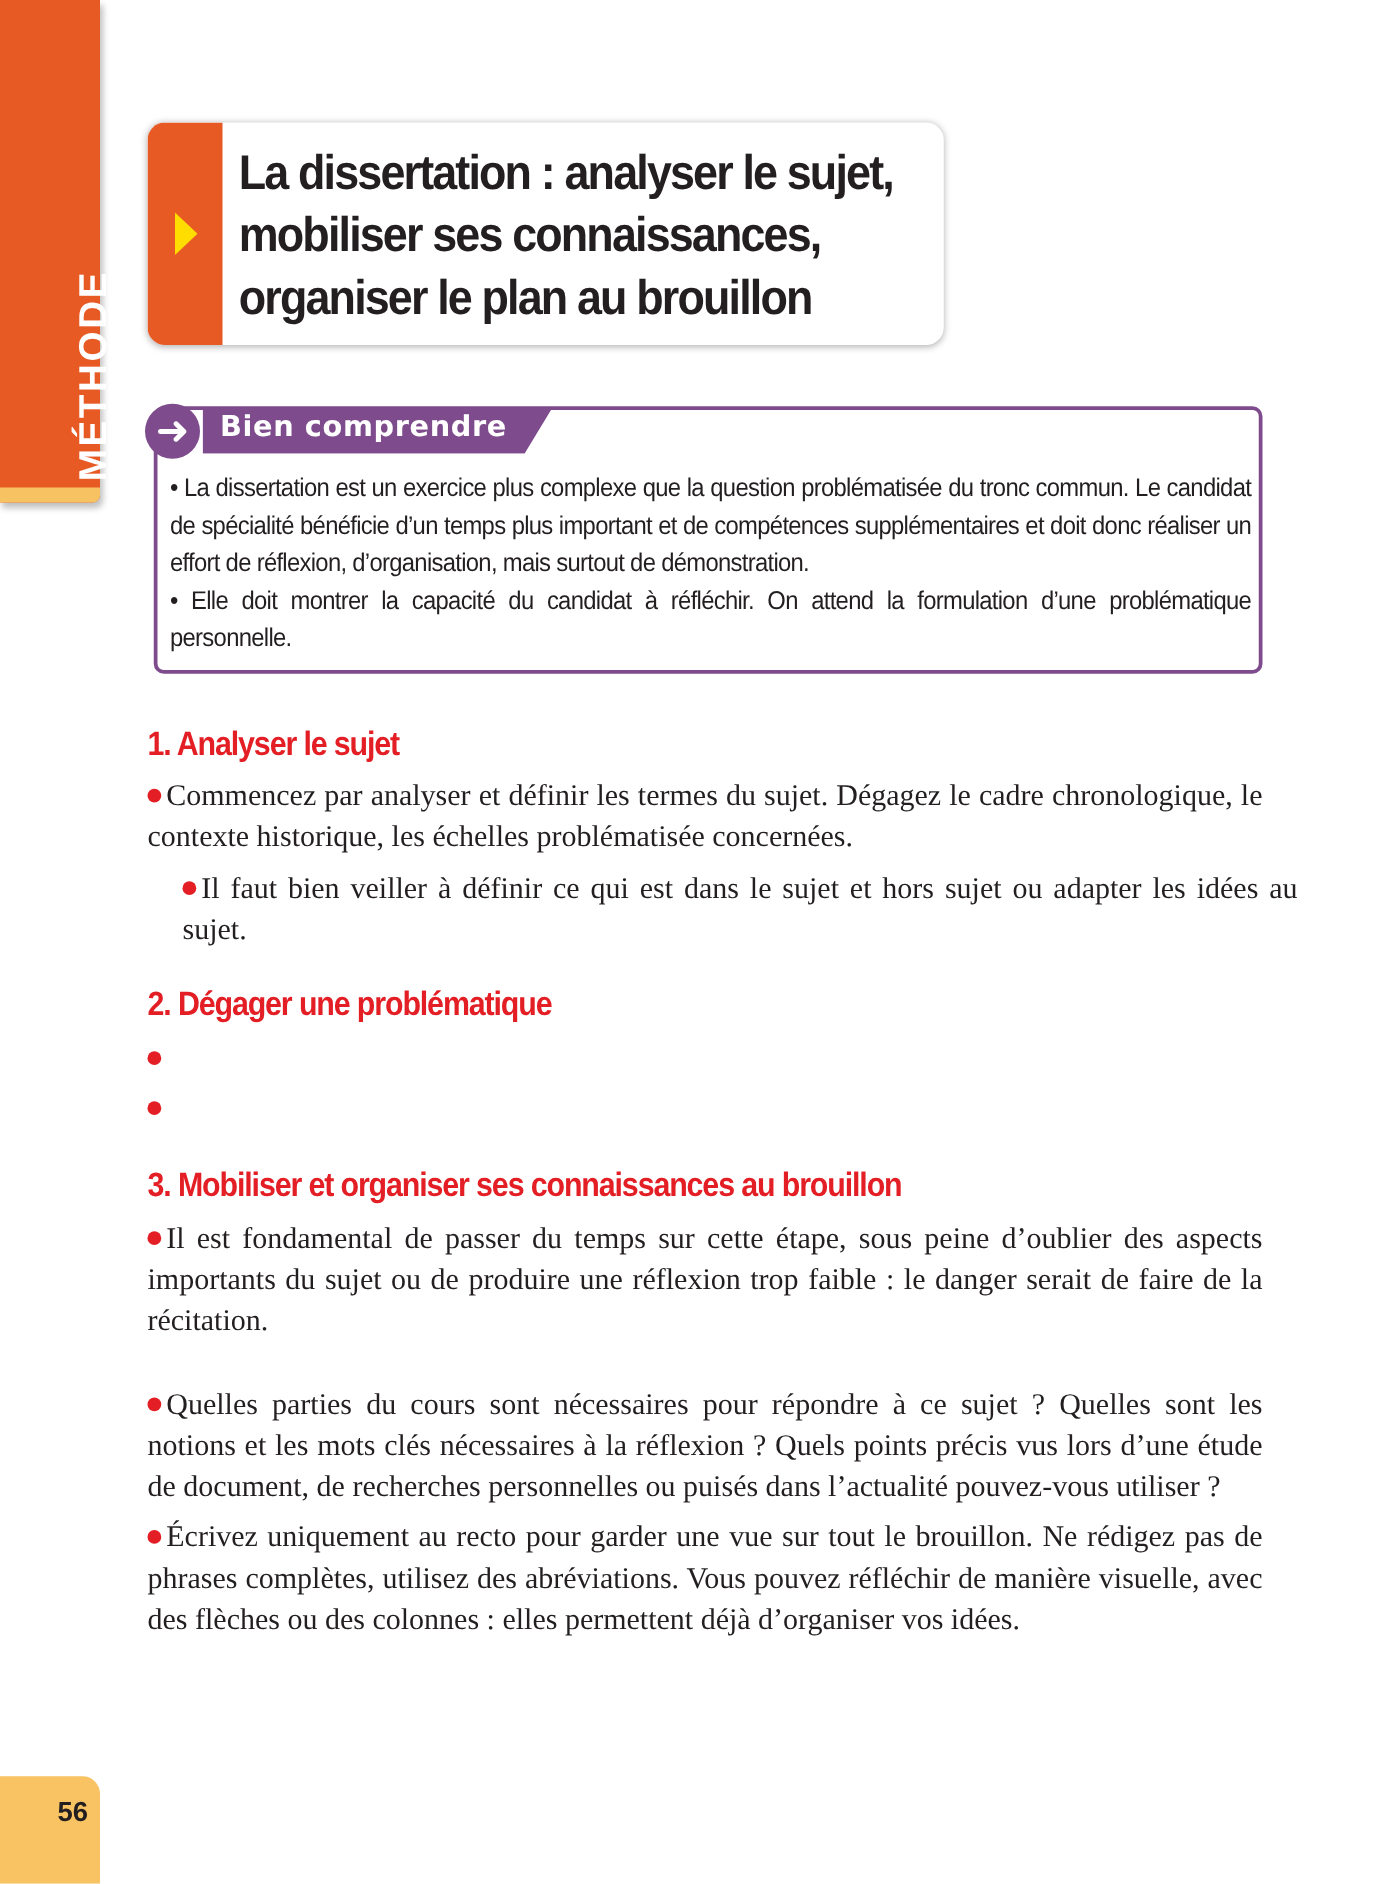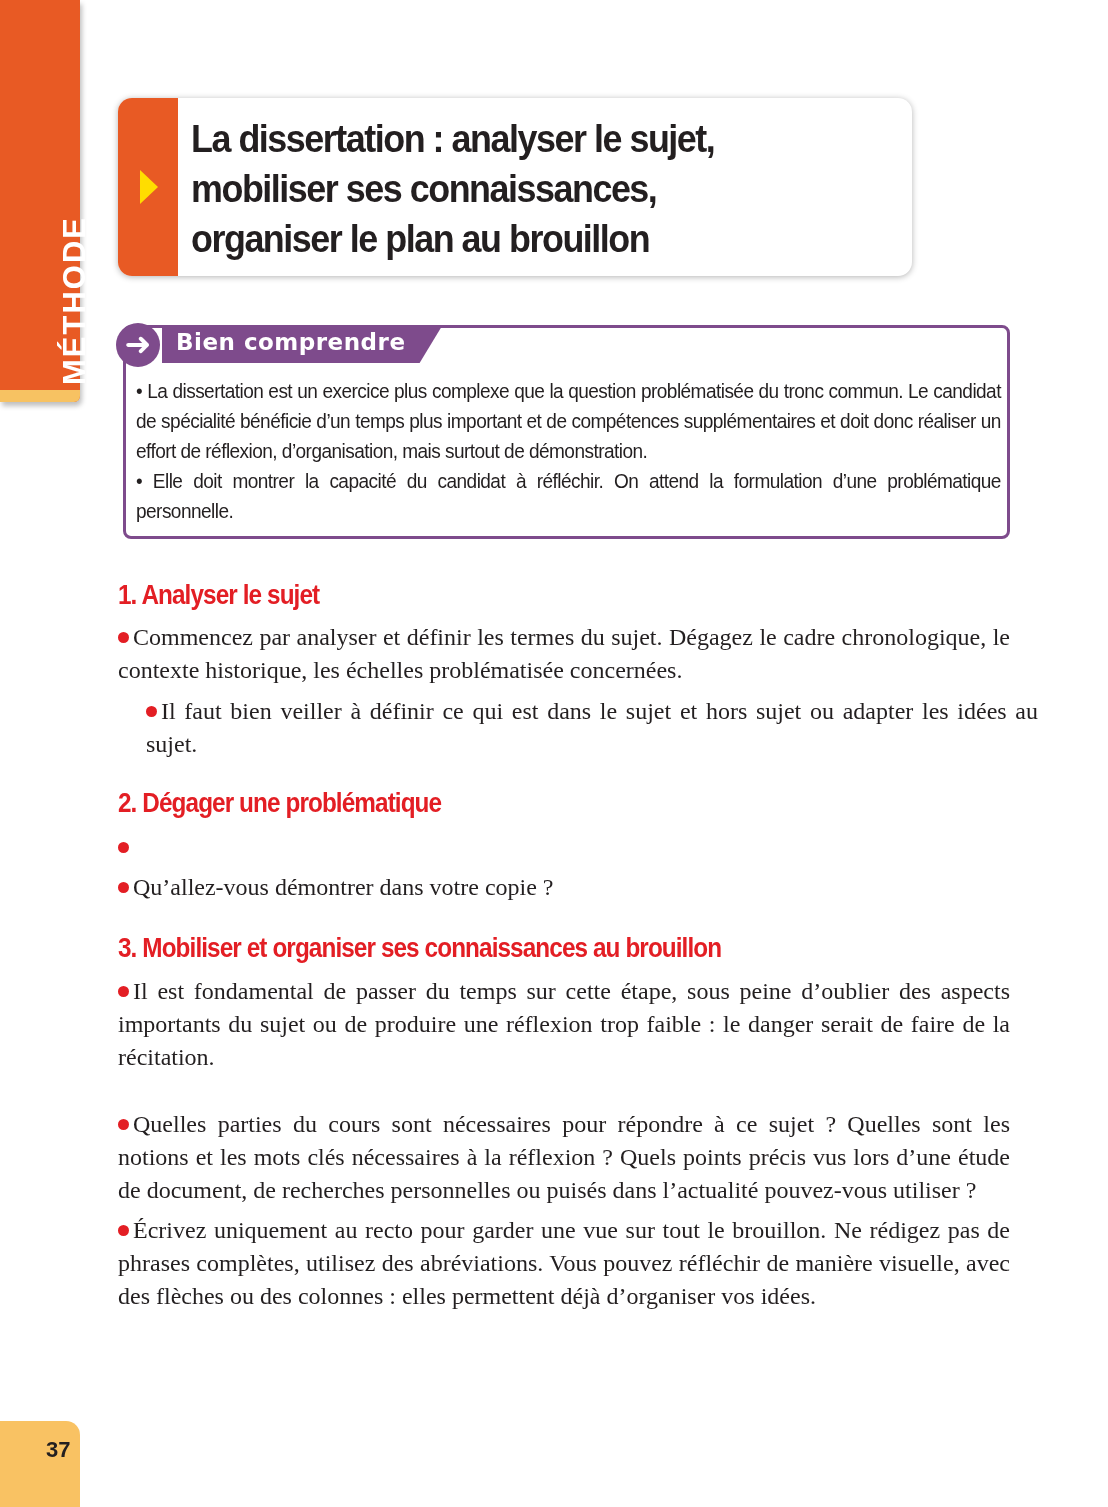--- a/index.html
+++ b/index.html
@@ -9,21 +9,21 @@
   
   .side-tab { position:absolute; left:0; top:0; width:80px; height:402px; background:#e85a24;
               border-bottom-right-radius:6px; box-shadow:2px 4px 5px rgba(0,0,0,0.25); }
   .side-tab .stripe { position:absolute; left:0; bottom:0; width:80px; height:12px; background:#f7c262;
               border-bottom-right-radius:6px; }
   .side-label { position:absolute; left:57px; top:385px; transform-origin:left top; transform:rotate(-90deg);
               color:#ffffff; font-family:"Liberation Sans", sans-serif; font-weight:bold; font-size:31px;
               letter-spacing:2px; white-space:nowrap; }
 
   
-  .title-box { position:absolute; left:118px; top:98px; width:794px; height:178px; background:#fff;
+  .title-box { position:absolute; left:118px; top:98px; width:637px; height:178px; background:#fff;
               border-radius:14px; box-shadow:0 1px 6px rgba(0,0,0,0.3); overflow:hidden; }
   .title-box .bar { position:absolute; left:0; top:0; width:60px; height:100%; background:#e85a24; }
   .title-box .arrow { position:absolute; left:22px; top:72px; width:0; height:0;
               border-top:17px solid transparent; border-bottom:17px solid transparent; border-left:18px solid #ffdd00; }
   .title-text { position:absolute; left:73px; top:16px; width:700px; font-family:"Liberation Sans", sans-serif;
               font-weight:bold; font-size:39px; line-height:50px; color:#231f20; letter-spacing:-1.6px; transform:scaleX(0.92); transform-origin:left top; width:760px; }
 
   
   .bc-box { position:absolute; left:123px; top:325px; width:887px; height:214px; border:3px solid #7e4b8c;
               border-radius:8px; box-sizing:border-box; }
@@ -74,21 +74,21 @@
   <p>• La dissertation est un exercice plus complexe que la question problématisée du tronc commun. Le candidat de spécialité bénéficie d’un temps plus important et de compétences supplémentaires et doit donc réaliser un effort de réflexion, d’organisation, mais surtout de démonstration.</p>
   <p>• Elle doit montrer la capacité du candidat à réfléchir. On attend la formulation d’une problématique personnelle.</p>
 </div>
 
 <div class="section-title" style="top:580px;">1. Analyser le sujet</div>
 <p class="para" style="top:621px;"><span class="bullet"></span><span>Commencez par analyser et définir les termes du sujet. Dégagez le cadre chronologique, le contexte historique, les échelles problématisée concernées.</span></p>
 <p class="para" style="top:695px;margin-left:28px;"><span class="bullet"></span><span>Il faut bien veiller à définir ce qui est dans le sujet et hors sujet ou adapter les idées au sujet.</span></p>
 
 <div class="section-title" style="top:788px;">2. Dégager une problématique</div>
 <p class="para" style="top:831px;"><span class="bullet"></span></p>
-<p class="para" style="top:871px;"><span class="bullet"></span><span>Qu’allez-vous démontrer dans votre copie ?</span></p>
+<p class="para" style="top:871px;"><span class="bullet"></span></p>
 
 <div class="section-title" style="top:933px;">3. Mobiliser et organiser ses connaissances au brouillon</div>
 <p class="para" style="top:975px;"><span class="bullet"></span><span>Il est fondamental de passer du temps sur cette étape, sous peine d’oublier des aspects importants du sujet ou de produire une réflexion trop faible : le danger serait de faire de la récitation.</span></p>
 <p class="para" style="top:1108px;"><span class="bullet"></span><span>Quelles parties du cours sont nécessaires pour répondre à ce sujet ? Quelles sont les notions et les mots clés nécessaires à la réflexion ? Quels points précis vus lors d’une étude de document, de recherches personnelles ou puisés dans l’actualité pouvez-vous utiliser ?</span></p>
 <p class="para" style="top:1214px;"><span class="bullet"></span><span>Écrivez uniquement au recto pour garder une vue sur tout le brouillon. Ne rédigez pas de phrases complètes, utilisez des abréviations. Vous pouvez réfléchir de manière visuelle, avec des flèches ou des colonnes : elles permettent déjà d’organiser vos idées.</span></p>
 
 <div class="page-num-tab"></div>
-<div class="page-num">37</div>
+<div class="page-num">56</div>
 
 </body></html>

